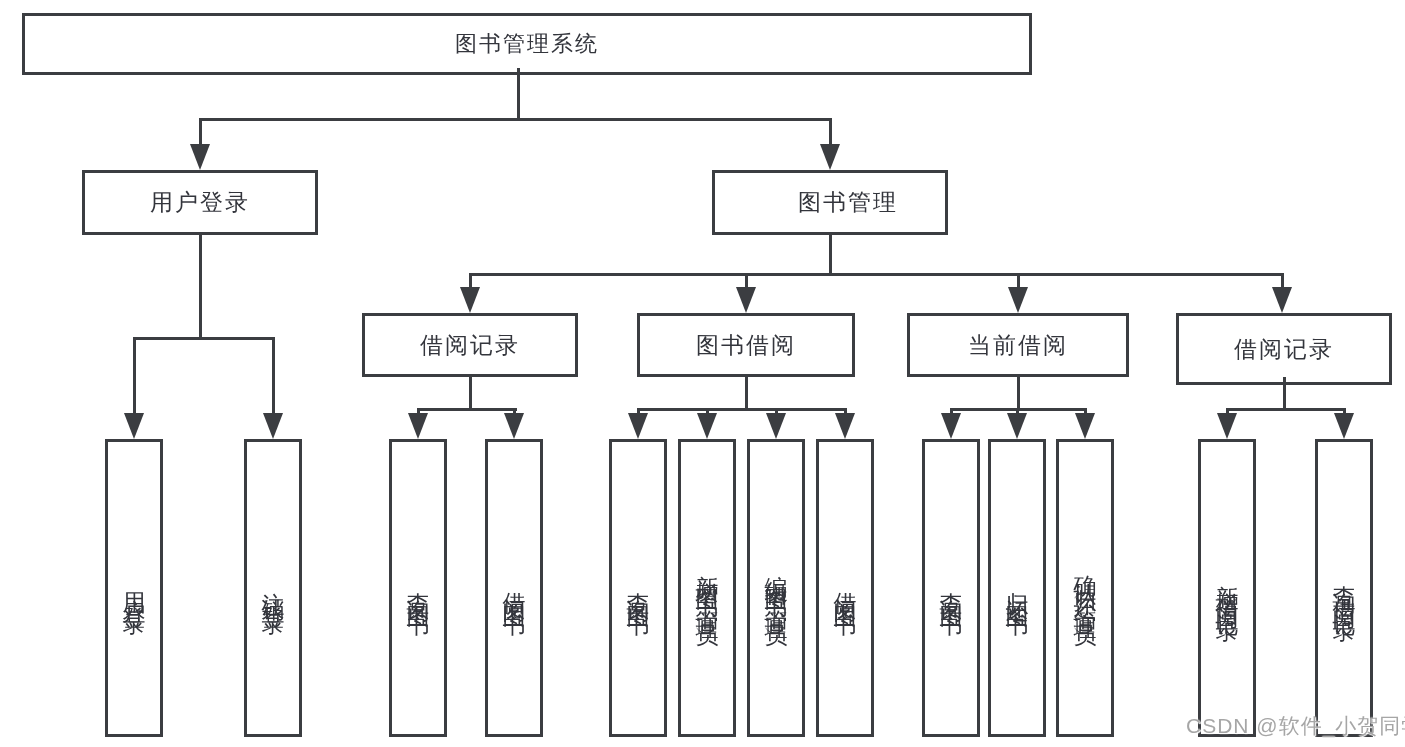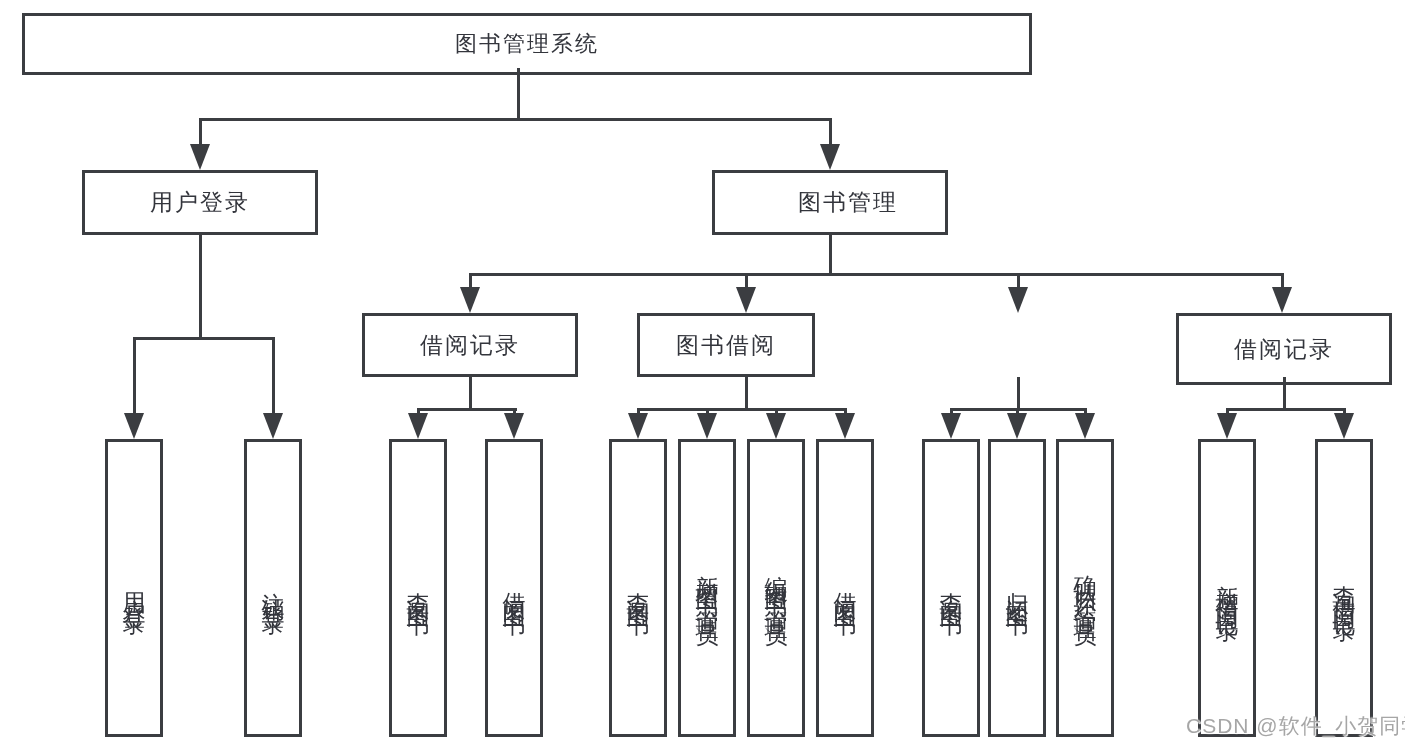--- a/index.html
+++ b/index.html
@@ -123,22 +123,25 @@
   <div class="vl" style="left:745px;top:273px;height:16px;"></div>
   <div class="arr" style="left:736px;top:287px;"></div>
   <div class="vl" style="left:1017px;top:273px;height:16px;"></div>
   <div class="arr" style="left:1008px;top:287px;"></div>
   <div class="vl" style="left:1281px;top:273px;height:16px;"></div>
   <div class="arr" style="left:1272px;top:287px;"></div>
 
   <div class="box mid-box" style="left:362px;top:313px;width:216px;height:64px;">
     <span class="lbl">借阅记录</span>
   </div>
-  <div class="box mid-box" style="left:637px;top:313px;width:178px;height:64px;">
+  <div class="box mid-box" style="left:637px;top:313px;width:218px;height:64px;">
     <span class="lbl">图书借阅</span>
+  </div>
+  <div class="box mid-box" style="left:907px;top:313px;width:222px;height:64px;">
+    <span class="lbl">当前借阅</span>
   </div>
   <div class="box mid-box" style="left:1176px;top:313px;width:216px;height:72px;">
     <span class="lbl">借阅记录</span>
   </div>
 
   <div class="vl" style="left:469px;top:377px;height:31px;"></div>
   <div class="hl" style="left:417px;top:408px;width:100px;"></div>
   <div class="vl" style="left:417px;top:408px;height:8px;"></div>
   <div class="arr" style="left:408px;top:413px;"></div>
   <div class="vl" style="left:513px;top:408px;height:8px;"></div>

